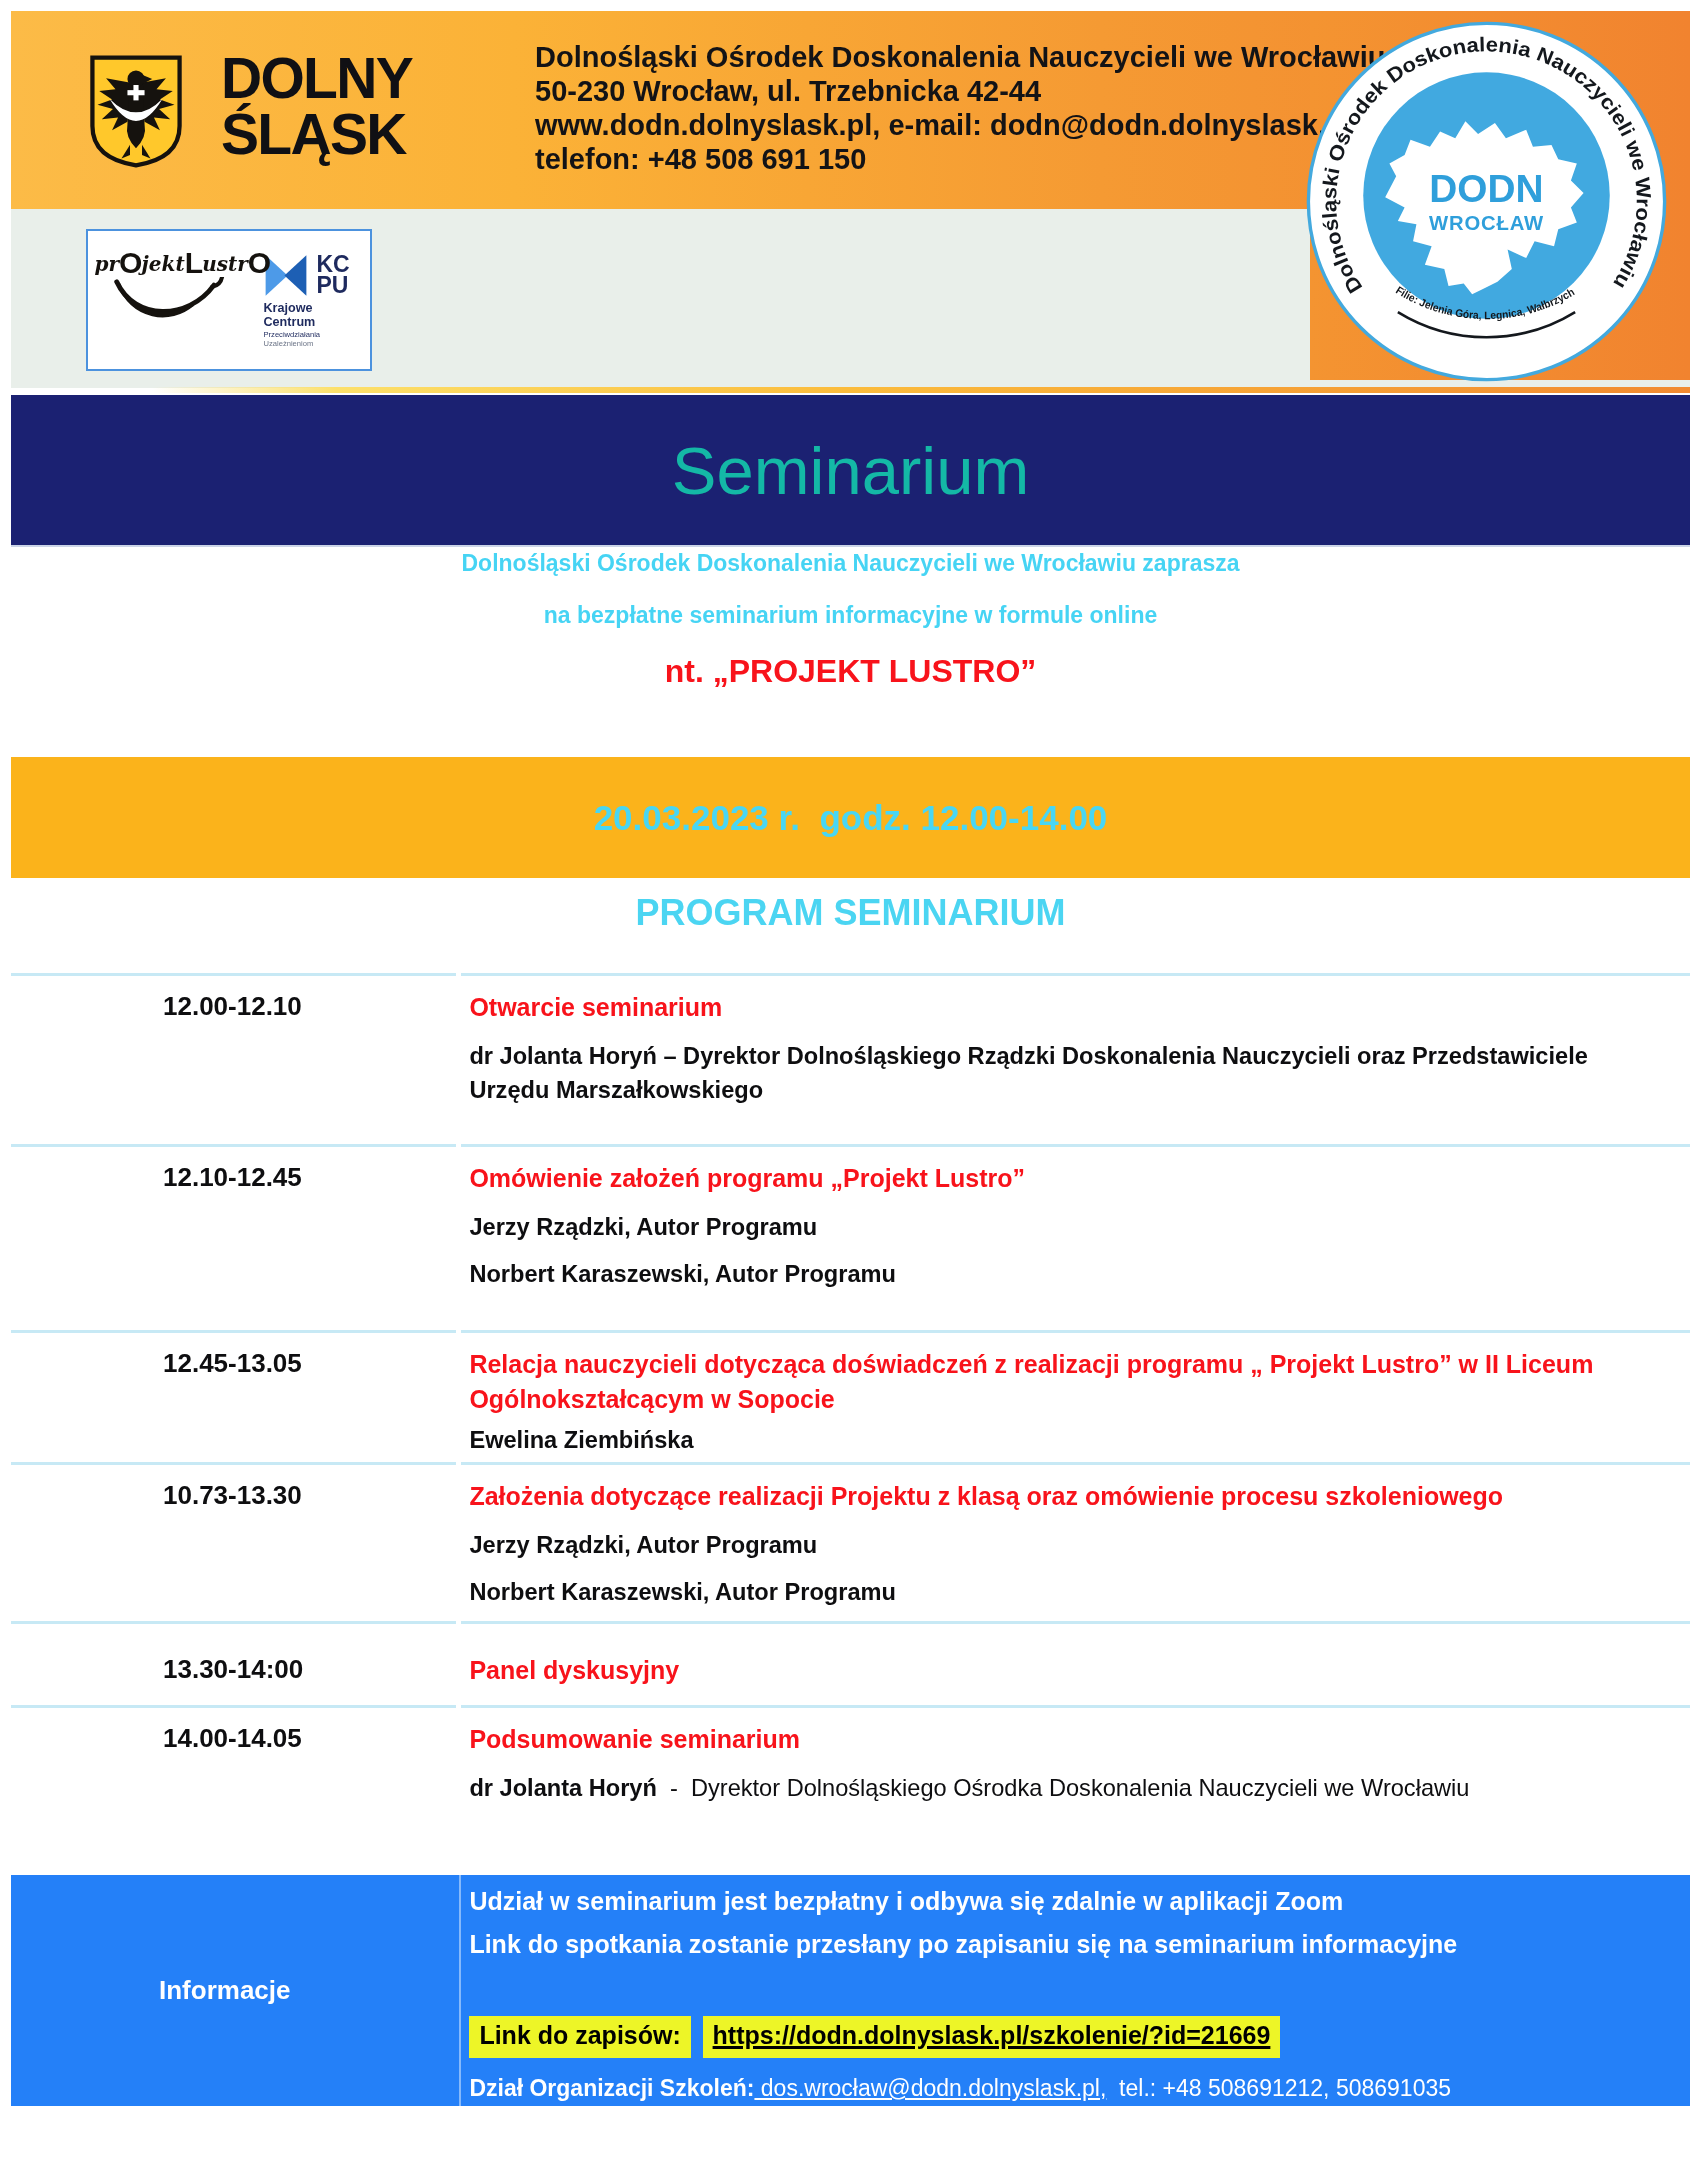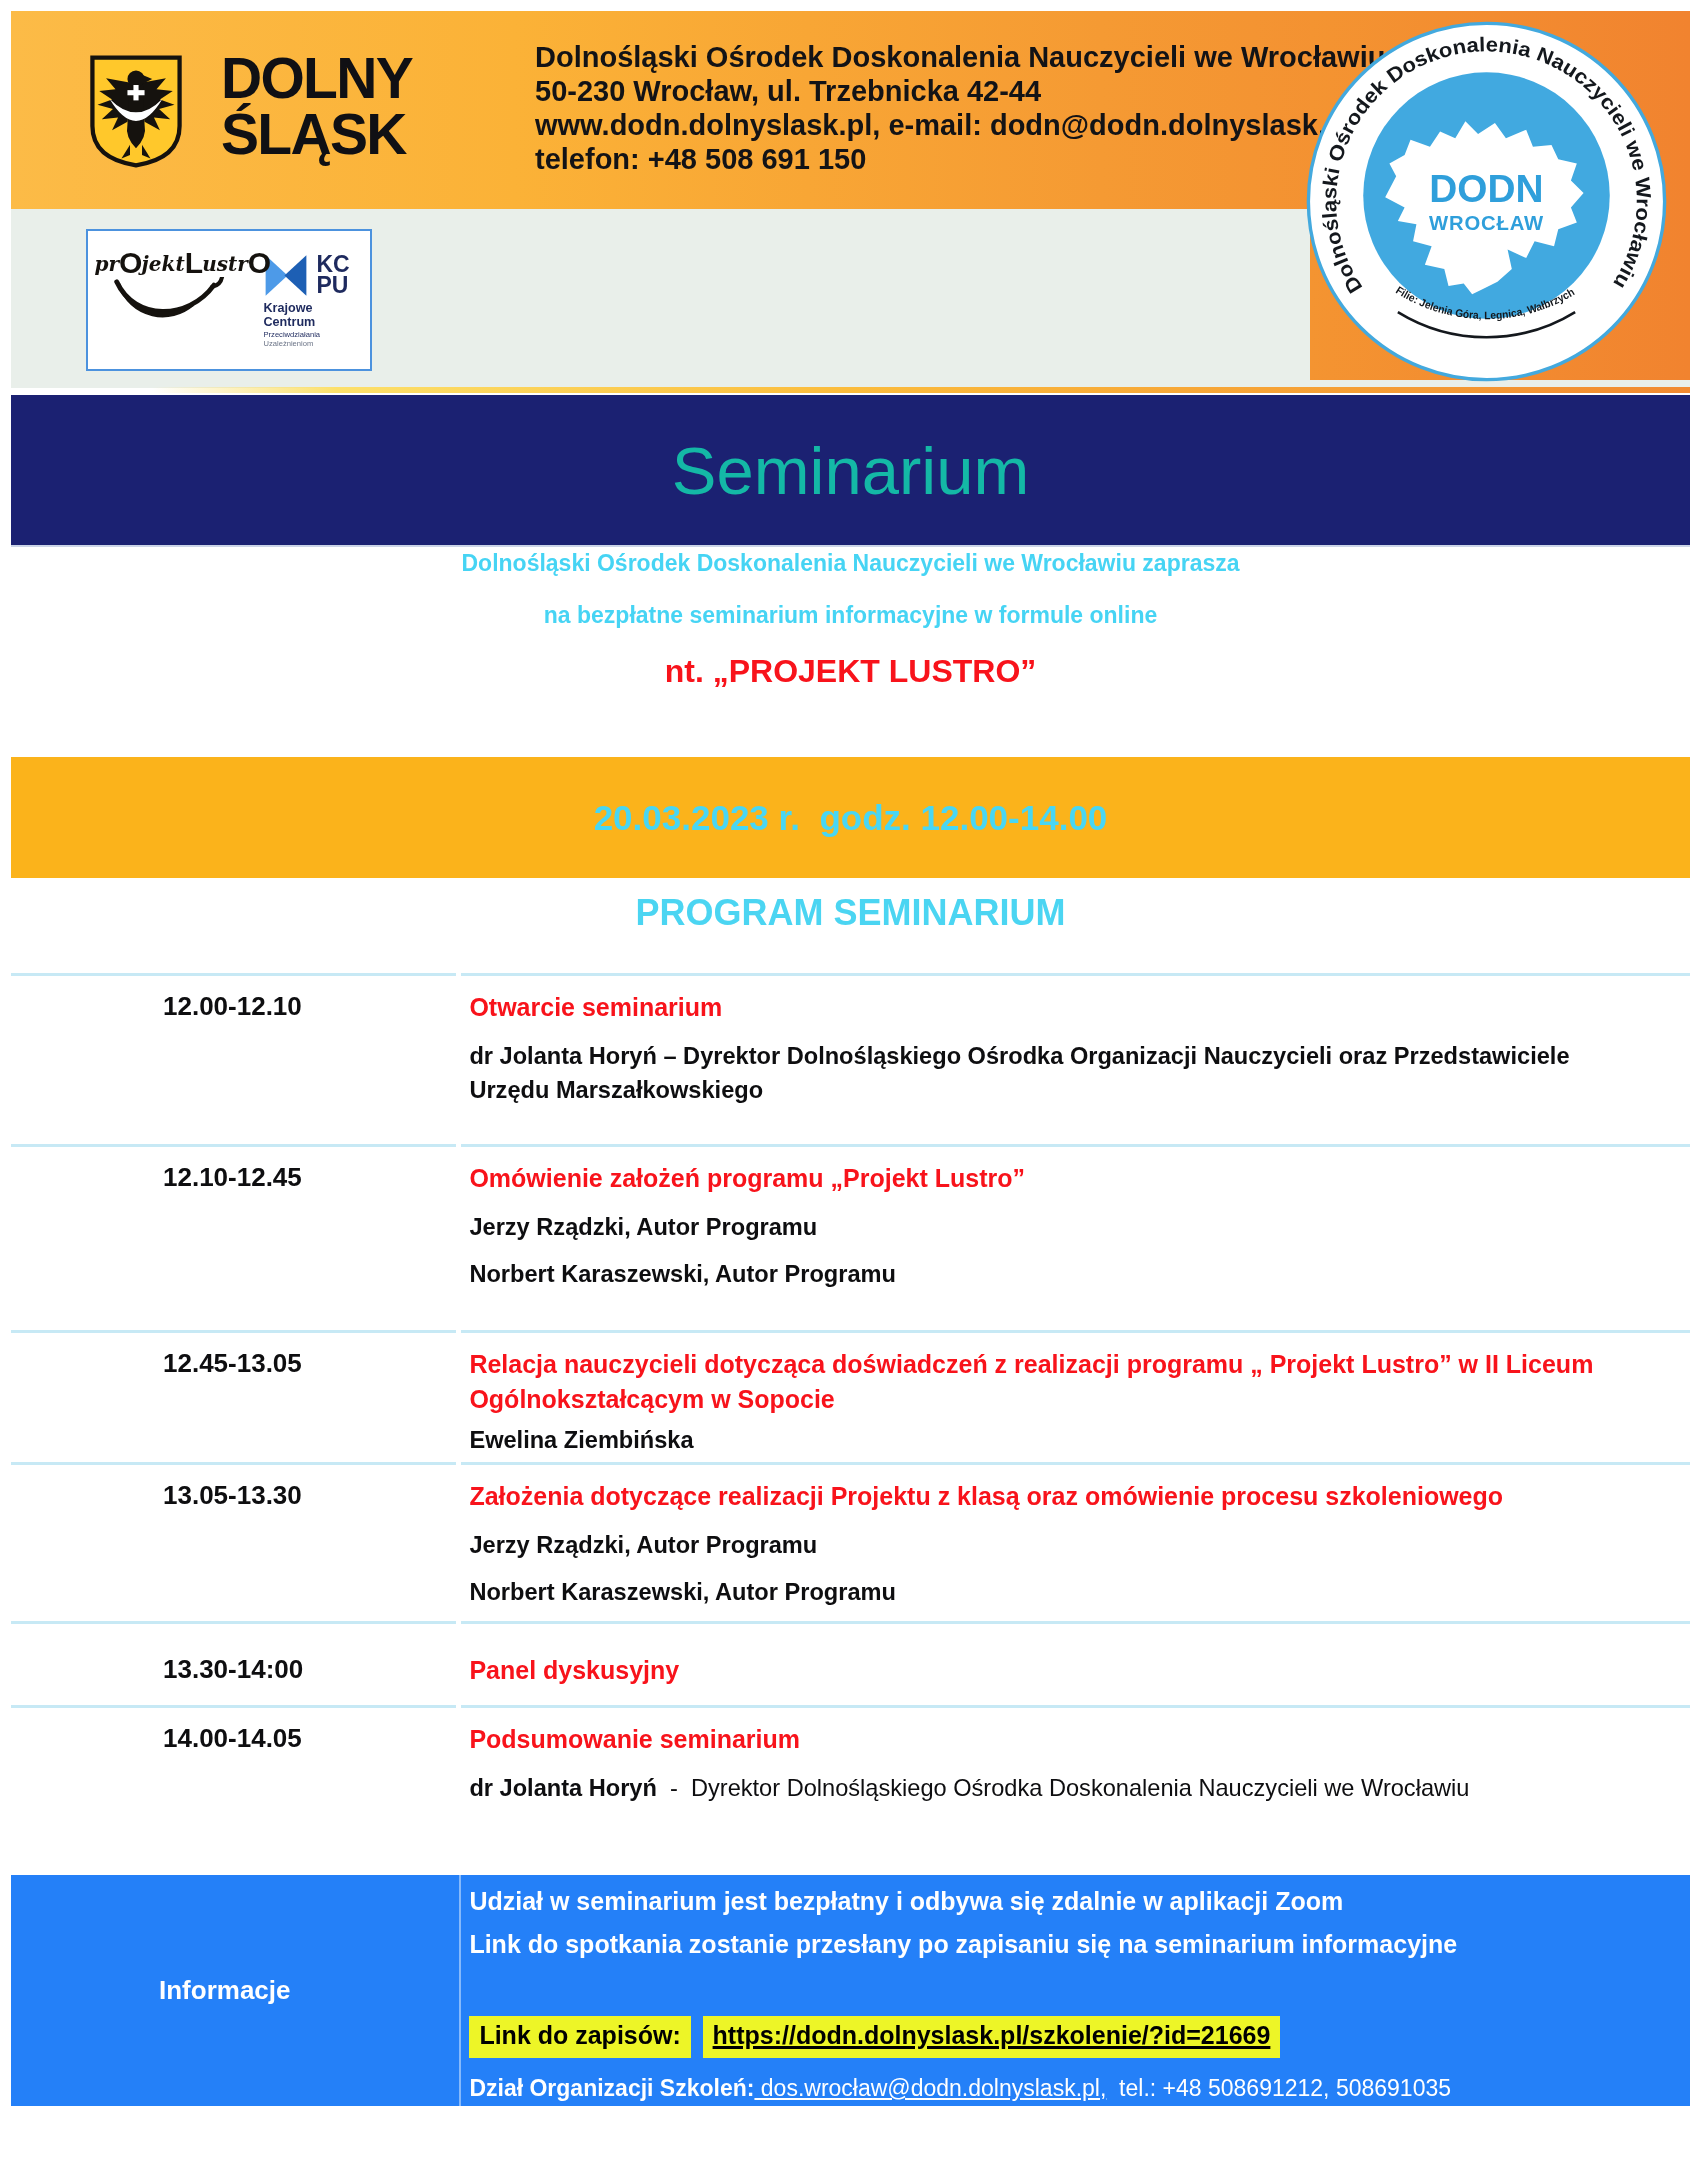--- a/index.html
+++ b/index.html
@@ -180,21 +180,21 @@
   </div>
 
   <div class="program-heading">PROGRAM SEMINARIUM</div>
 
   <div class="program">
 
     <div class="prow r1">
       <div class="ptime">12.00-12.10</div>
       <div class="pcontent">
         <div class="ptitle">Otwarcie seminarium</div>
-        <p class="pbody">dr Jolanta Horyń – Dyrektor Dolnośląskiego Ośrodka Organizacji Nauczycieli oraz Przedstawiciele Urzędu Marszałkowskiego</p>
+        <p class="pbody">dr Jolanta Horyń – Dyrektor Dolnośląskiego Rządzki Doskonalenia Nauczycieli oraz Przedstawiciele Urzędu Marszałkowskiego</p>
       </div>
     </div>
 
     <div class="prow r2">
       <div class="ptime">12.10-12.45</div>
       <div class="pcontent">
         <div class="ptitle">Omówienie założeń programu „Projekt Lustro”</div>
         <p class="pbody">Jerzy Rządzki,  Autor Programu</p>
         <p class="pbody">Norbert Karaszewski, Autor Programu</p>
       </div>
@@ -202,21 +202,21 @@
 
     <div class="prow r3">
       <div class="ptime">12.45-13.05</div>
       <div class="pcontent">
         <div class="ptitle">Relacja nauczycieli dotycząca doświadczeń z realizacji programu „ Projekt Lustro” w II Liceum Ogólnokształcącym w Sopocie</div>
         <p class="pbody" style="margin-top:5px;">Ewelina Ziembińska</p>
       </div>
     </div>
 
     <div class="prow r4">
-      <div class="ptime">13.05-13.30</div>
+      <div class="ptime">10.73-13.30</div>
       <div class="pcontent">
         <div class="ptitle">Założenia dotyczące realizacji Projektu z klasą  oraz omówienie procesu szkoleniowego</div>
         <p class="pbody">Jerzy Rządzki, Autor Programu</p>
         <p class="pbody">Norbert Karaszewski, Autor Programu</p>
       </div>
     </div>
 
     <div class="prow r5">
       <div class="ptime" style="padding-top:30px;">13.30-14:00</div>
       <div class="pcontent" style="padding-top:29px;">

